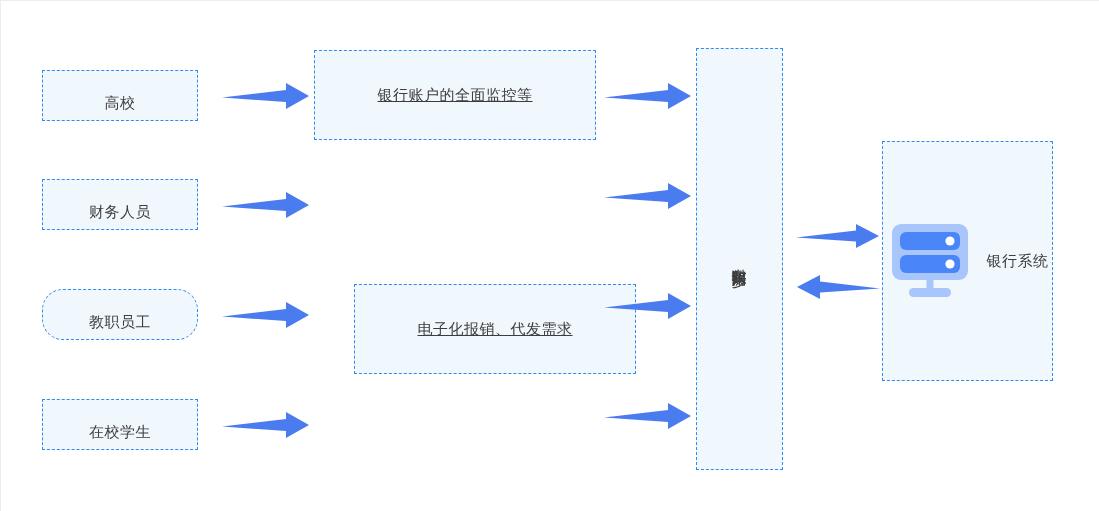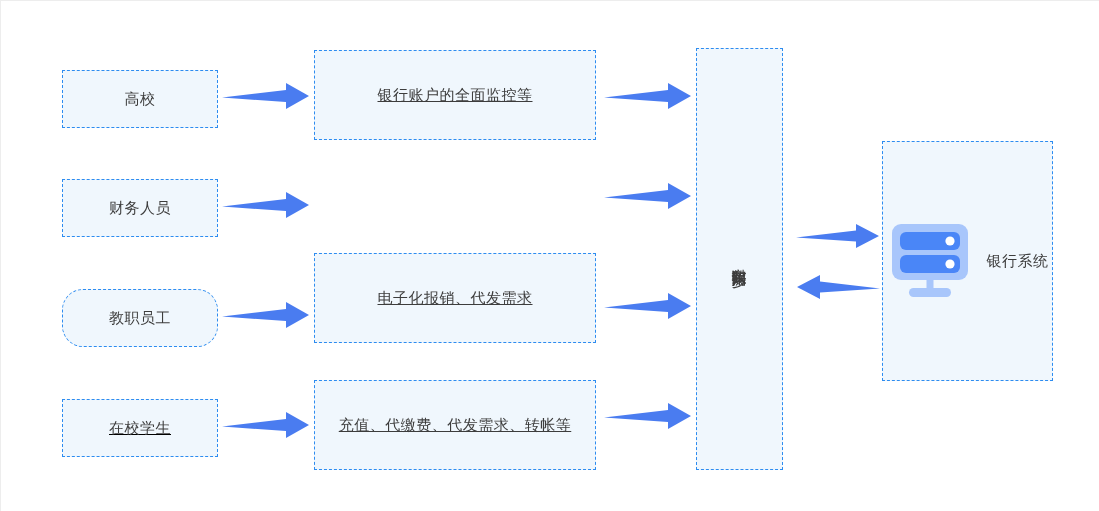--- a/index.html
+++ b/index.html
@@ -33,21 +33,21 @@
     text-align: center;
   }
   .dbox .txt {
     color: #3d3d3d;
     font-size: 15px;
     line-height: 34px;
     letter-spacing: 0.5px;
     white-space: pre-line;
   }
 
-  .actor      { width: 156px; height: 58px; left: 61px; }
+  .actor      { width: 156px; height: 51px; left: 41px; align-items: flex-end; }
   .actor .txt { font-size: 15px; }
 
   .service        { width: 282px; height: 90px; left: 313px; }
   .service .txt   { font-size: 15px; text-decoration: underline; }
 
   
   .sync {
     left: 695px;
     top: 47px;
     width: 87px;
@@ -90,32 +90,29 @@
 
   <div class="dbox actor" style="top:69px;">
     <span class="txt">高校</span>
   </div>
   <div class="dbox actor" style="top:178px;">
     <span class="txt">财务人员</span>
   </div>
   <div class="dbox actor" style="top:288px;border-radius:21px;">
     <span class="txt">教职员工</span>
   </div>
-  <div class="dbox actor" style="top:398px;text-decoration:underline;">
+  <div class="dbox actor" style="top:398px;">
     <span class="txt">在校学生</span>
   </div>
 
   <div class="dbox service" style="top:49px;">
     <span class="txt">银行账户的全面监控等</span>
   </div>
-  <div class="dbox service" style="top:252px;">
+  <div class="dbox service" style="top:283px;margin-left:40px;">
     <span class="txt">电子化报销、代发需求</span>
-  </div>
-  <div class="dbox service" style="top:379px;">
-    <span class="txt">充值、代缴费、代发需求、转帐等</span>
   </div>
 
   <div class="dbox sync">
     <span class="vtxt">实时数据同步</span>
   </div>
 
   <div class="dbox bankpanel">
     <svg class="server-icon" viewBox="0 0 86 78">
       <rect x="5" y="2" width="76" height="56" rx="9" fill="#a8c6fb"></rect>
       <rect x="13" y="10" width="60" height="18" rx="6" fill="#4a86f7"></rect>

